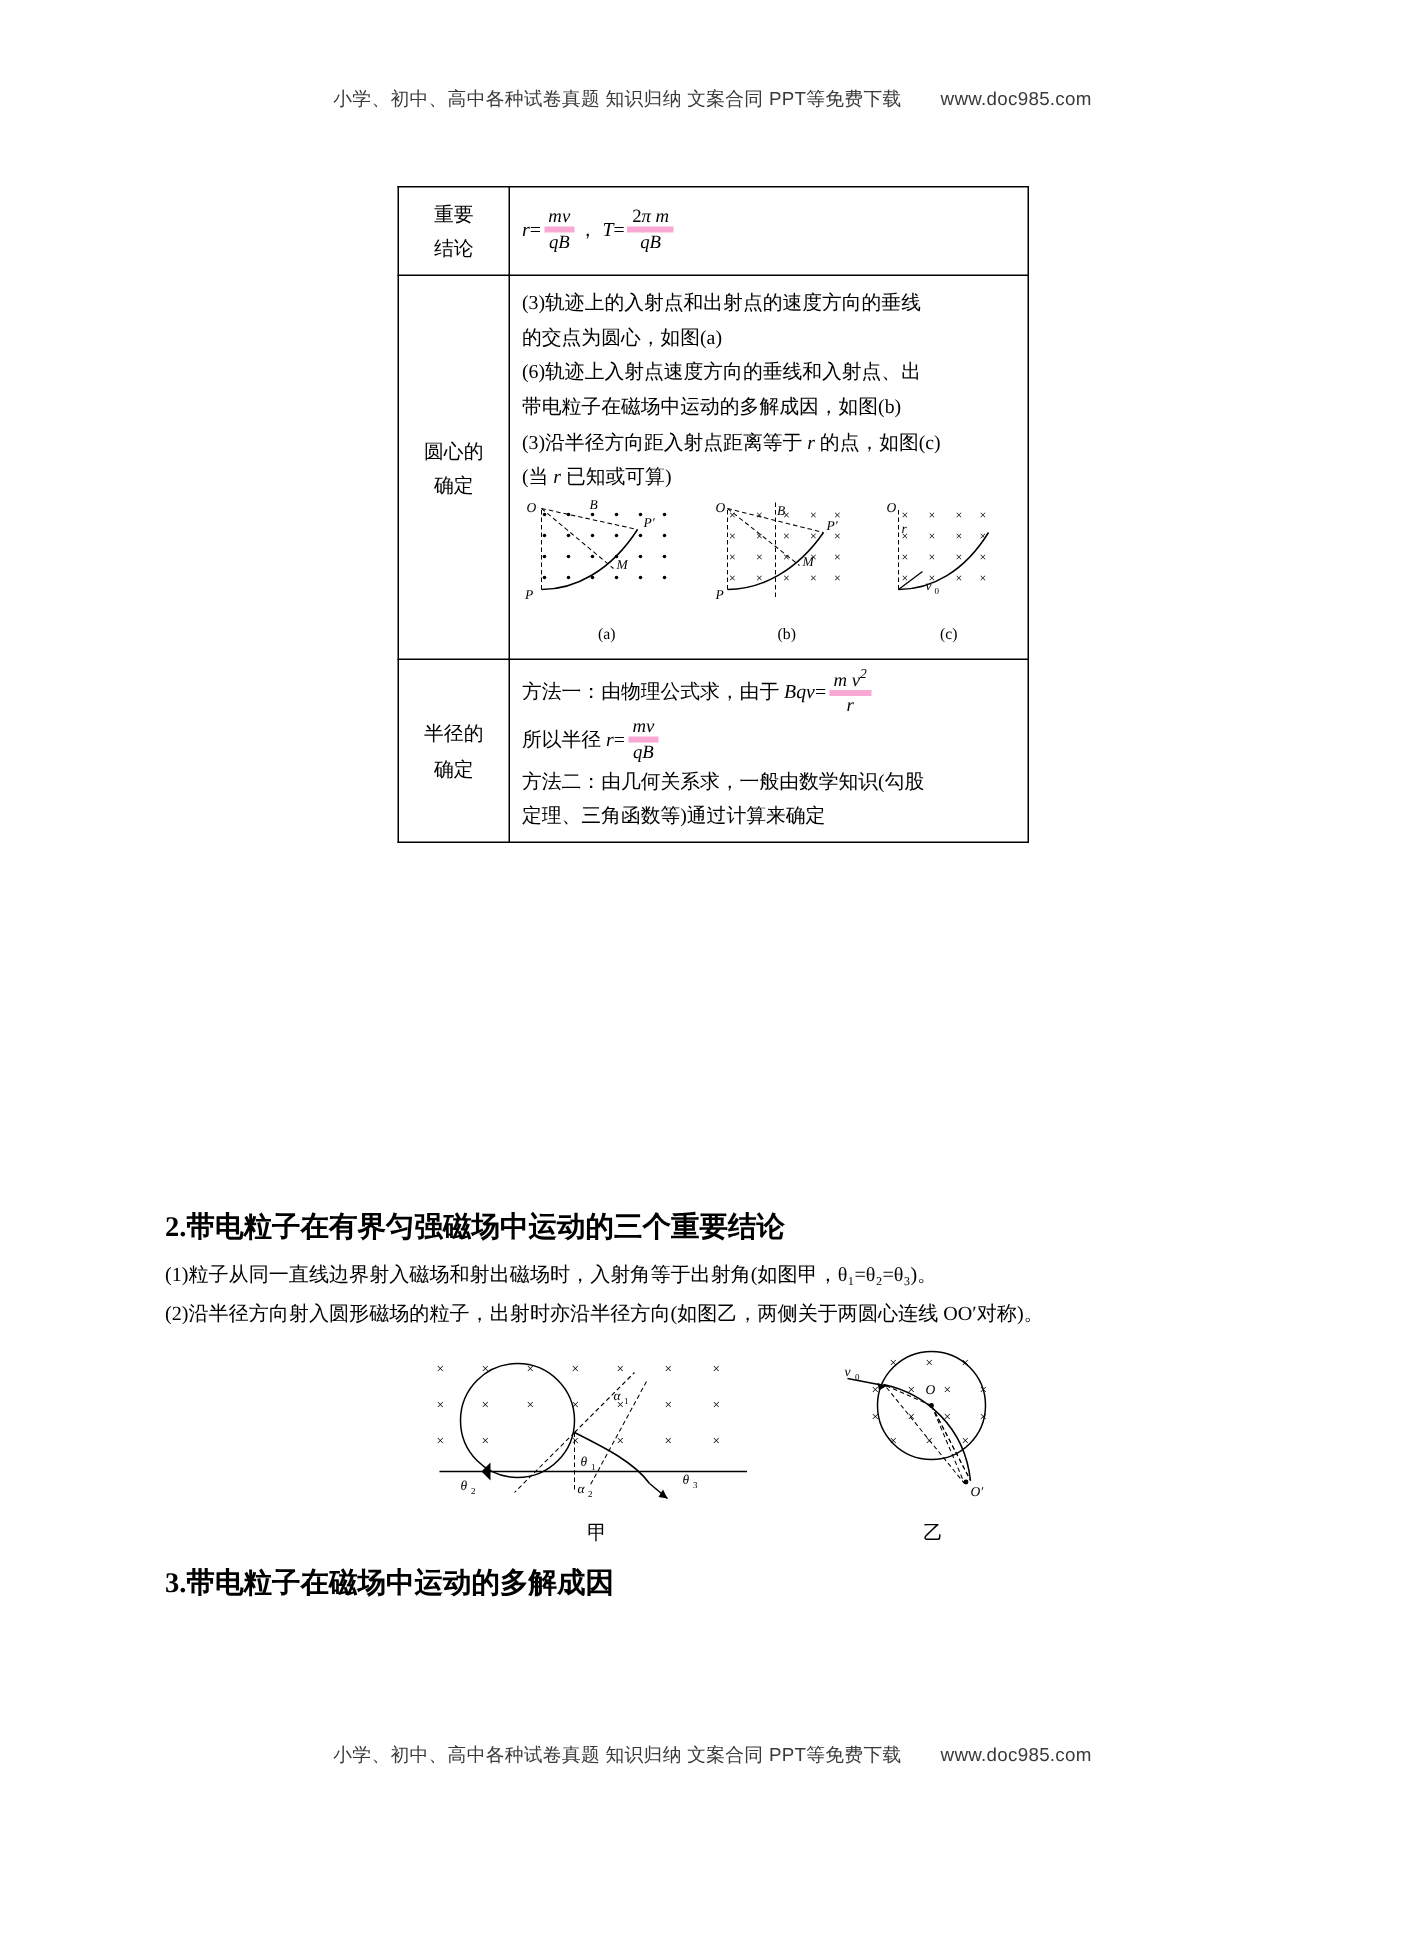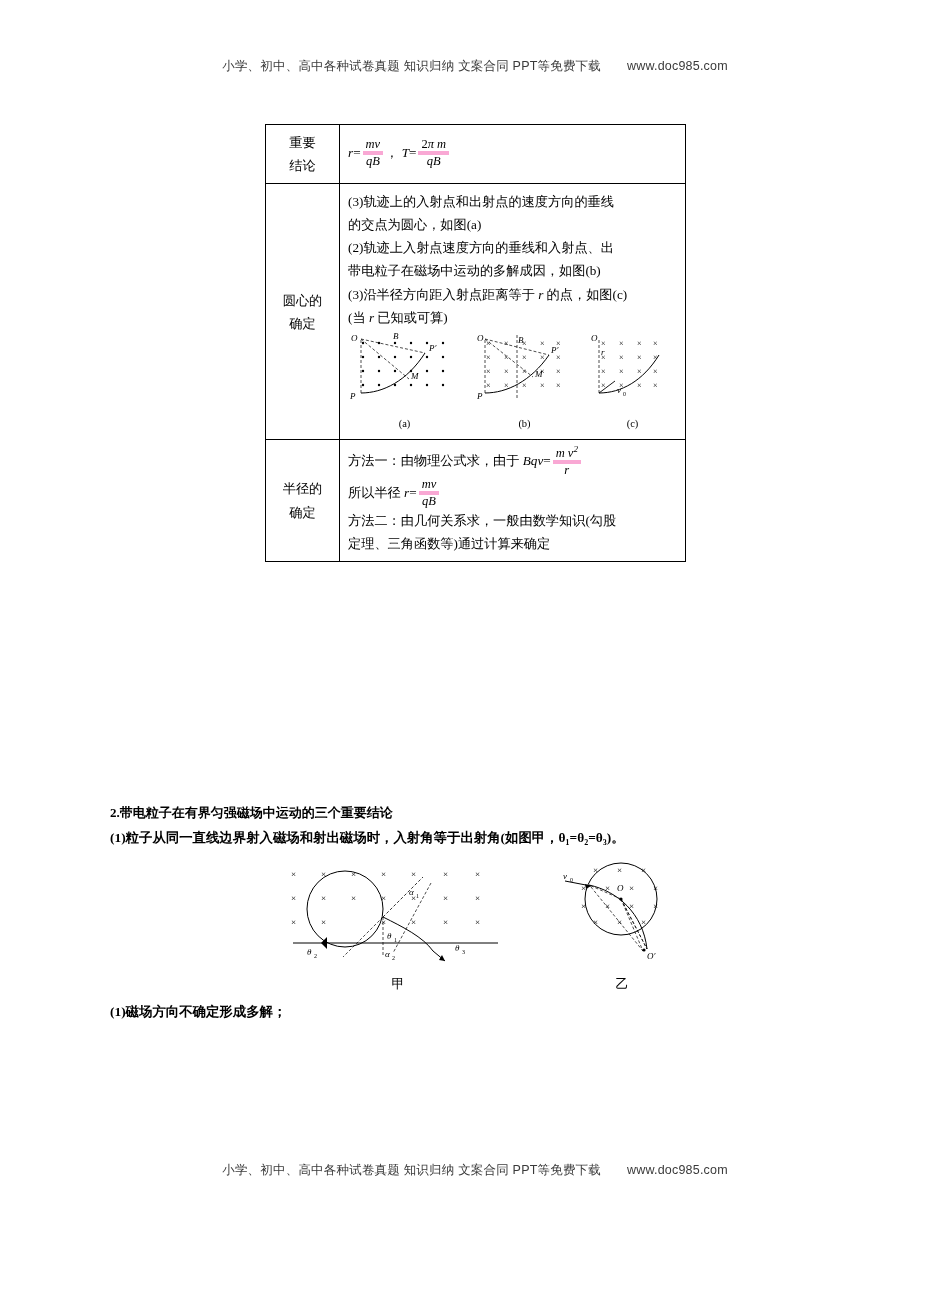--- a/index.html
+++ b/index.html
@@ -107,25 +107,25 @@
 
   
   .content {
     position: absolute;
     left: 110px;
     top: 800px;
     width: 760px;
     font-size: 13.4px;
     line-height: 1.95;
   }
-  .content p { margin: 0; font-weight: bold; }
+  .content p { margin: 0; }
   .content p.head {
     font-weight: bold;
     font-family: "Liberation Sans", sans-serif;
-    font-size: 13px;
+    font-size: 19px;
   }
   .content p.head .num { font-family: "Liberation Serif", serif; font-weight: bold;}
   .mid-figs {
     display: flex;
     justify-content: center;
     gap: 34px;
     margin: 6px 0 2px 0;
   }
   .mid-cap {
     text-align: center;
@@ -159,21 +159,21 @@
       </tr>
 
       <tr>
         <td class="label">
           <div>圆心的</div>
           <div>确定</div>
         </td>
         <td class="body">
           <p class="ln">(3)轨迹上的入射点和出射点的速度方向的垂线</p>
           <p class="ln">的交点为圆心，如图(a)</p>
-          <p class="ln">(2)轨迹上入射点速度方向的垂线和入射点、出</p>
+          <p class="ln">(6)轨迹上入射点速度方向的垂线和入射点、出</p>
           <p class="ln">带电粒子在磁场中运动的多解成因，如图(b)</p>
           <p class="ln">(3)沿半径方向距入射点距离等于 <i class="it">r</i> 的点，如图(c)</p>
           <p class="ln">(当 <i class="it">r</i> 已知或可算)</p>
 
           <div class="figs">
             <div class="figbox">
               <svg width="112" height="85" viewBox="0 0 112 85">
                 <g fill="#000">
                   <circle cx="14" cy="14" r="1.2"></circle>
                       <circle cx="30" cy="14" r="1.2"></circle>
@@ -298,20 +298,21 @@
         </td>
       </tr>
 
     </tbody>
       </table>
   </div>
 
   <div class="content">
     <p class="head"><span class="num">2.</span><span>带电粒子在有界匀强磁场中运动的三个重要结论</span></p>
     <p>(1)粒子从同一直线边界射入磁场和射出磁场时，入射角等于出射角(如图甲，θ₁=θ₂=θ₃)。</p>
+    <p>(2)沿半径方向射入圆形磁场的粒子，出射时亦沿半径方向(如图乙，两侧关于两圆心连线 OO′对称)。</p>
 
     <div class="mid-figs">
       <div>
         <svg width="230" height="112" viewBox="0 0 230 112">
           <g font-size="9" font-family="Liberation Serif, serif" fill="#000">
             <text x="8" y="20">×</text>
               <text x="38" y="20">×</text>
               <text x="68" y="20">×</text>
               <text x="98" y="20">×</text>
               <text x="128" y="20">×</text>
@@ -386,20 +387,20 @@
           <circle cx="97" cy="93" r="1.6" fill="#000"></circle>
           <text x="16" y="22" font-size="9" font-style="italic" font-family="Liberation Serif, serif">v</text>
           <text x="23" y="25" font-size="6" font-family="Liberation Serif, serif">0</text>
           <text x="70" y="34" font-size="9" font-style="italic" font-family="Liberation Serif, serif">O</text>
           <text x="100" y="102" font-size="9" font-style="italic" font-family="Liberation Serif, serif">O′</text>
         </svg>
         <div class="mid-cap">乙</div>
       </div>
     </div>
 
-    <p>(1)磁场方向不确定形成多解；</p>
+    <p class="head"><span class="num">3.</span><span>带电粒子在磁场中运动的多解成因</span></p>
   </div>
 
   <div class="watermark bottom">
     <span>小学、初中、高中各种试卷真题 知识归纳 文案合同 PPT等免费下载</span><span class="url">www.doc985.com</span>
   </div>
 
 </div>
 
 </body></html>

